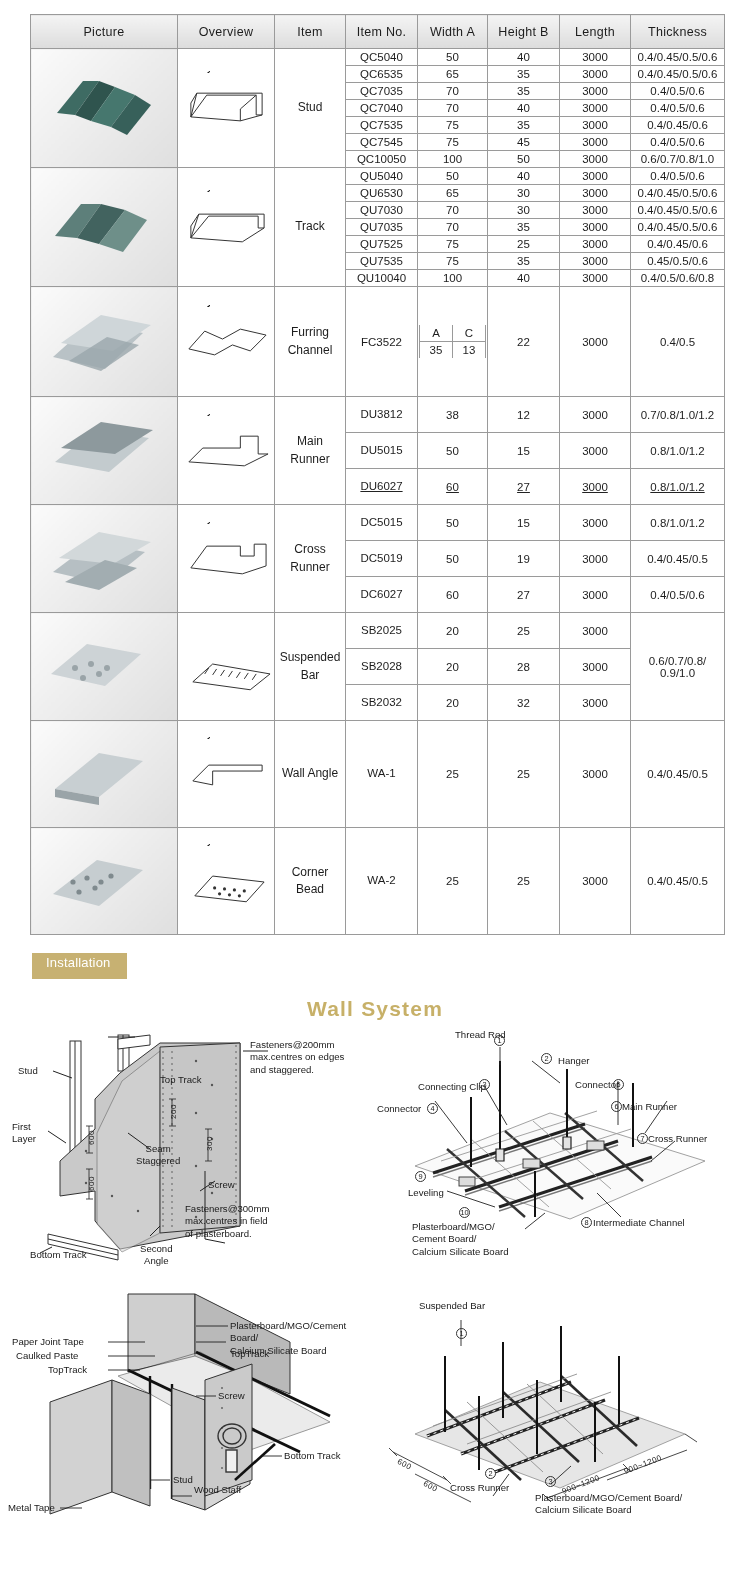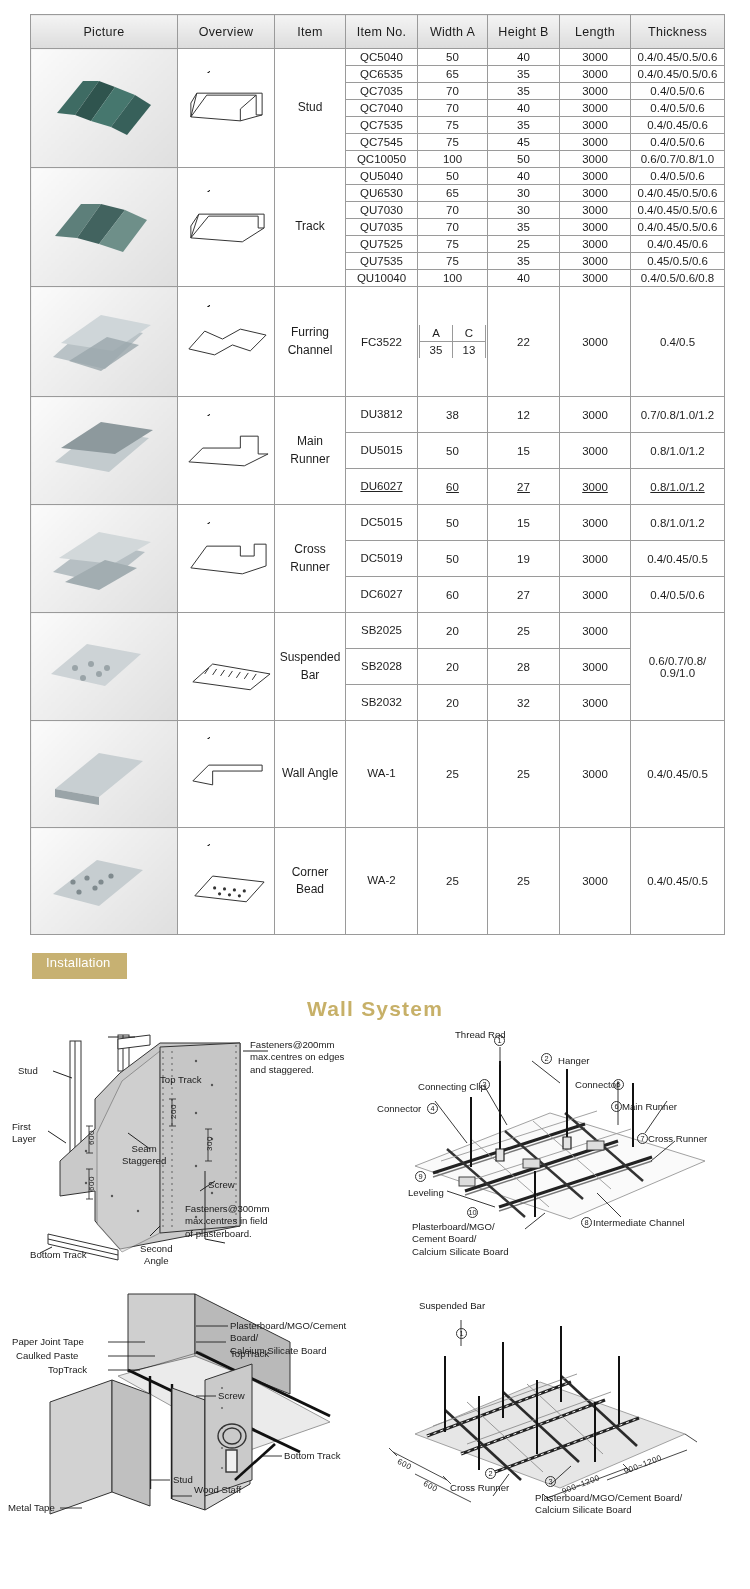--- a/index.html
+++ b/index.html
@@ -605,21 +605,21 @@
             <line x1="40" y1="232" x2="52" y2="226" stroke="#222"></line>
             <line x1="150" y1="215" x2="160" y2="205" stroke="#222"></line>
             <line x1="200" y1="170" x2="215" y2="160" stroke="#222"></line>
           </g>
         </svg>
 
         <div class="dlabel" style="left:160px; top:20px;margin-top:33px;">Top Track</div>
         <div class="dlabel" style="left:18px;  top:44px;">Stud</div>
         <div class="dlabel" style="left:12px;  top:100px;">First
 Layer</div>
-        <div class="dlabel" style="left:122px; top:122px; text-align:center;">Seam
+        <div class="dlabel" style="left:136px; top:122px; text-align:center;">Seam
 Staggered</div>
         <div class="dlabel" style="left:208px; top:158px;">Screw</div>
         <div class="dlabel" style="left:30px;  top:228px;">Bottom Track</div>
         <div class="dlabel" style="left:140px; top:222px; text-align:center;">Second
 Angle</div>
         <div class="dlabel" style="left:250px; top:18px;">Fasteners@200mm
 max.centres on edges
 and staggered.</div>
         <div class="dlabel" style="left:185px; top:182px;">Fasteners@300mm
 max.centres in field
@@ -711,21 +711,21 @@
 
         <div class="dnum" style="left:119px; top:14px;">1</div>
         <div class="dnum" style="left:166px; top:32px;">2</div>
         <div class="dnum" style="left:104px; top:58px;">3</div>
         <div class="dnum" style="left:52px;  top:82px;">4</div>
         <div class="dnum" style="left:238px; top:58px;">5</div>
         <div class="dnum" style="left:236px; top:80px;">6</div>
         <div class="dnum" style="left:262px; top:112px;">7</div>
         <div class="dnum" style="left:206px; top:196px;">8</div>
         <div class="dnum" style="left:40px;  top:150px;">9</div>
-        <div class="dnum" style="left:92px;  top:186px;">10</div>
+        <div class="dnum" style="left:84px;  top:186px;">10</div>
       </div>
     </div>
 
     <div class="diagram-row" style="margin-top:18px">
 
       <div class="diagram-cell" style="height:240px">
         <svg width="375" height="240" viewBox="0 0 375 240">
           <g stroke="#333" fill="none" stroke-width="1">
 
             <path d="M128 10 L195 10 L195 72 L128 88 Z" fill="#cfcfcf"></path>

